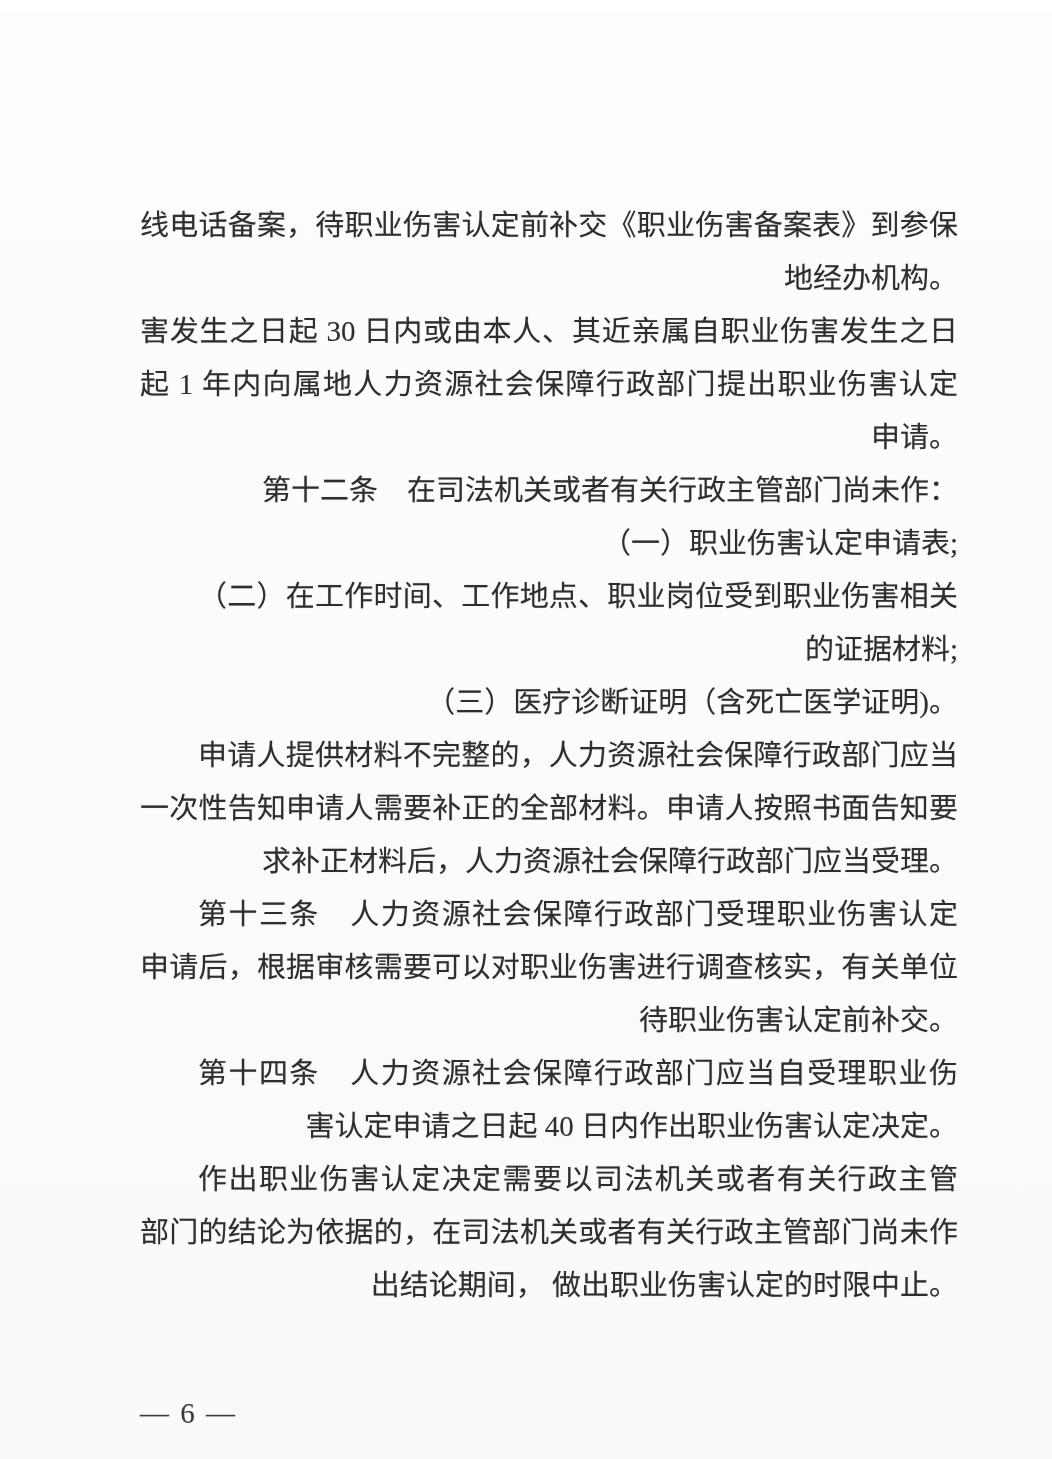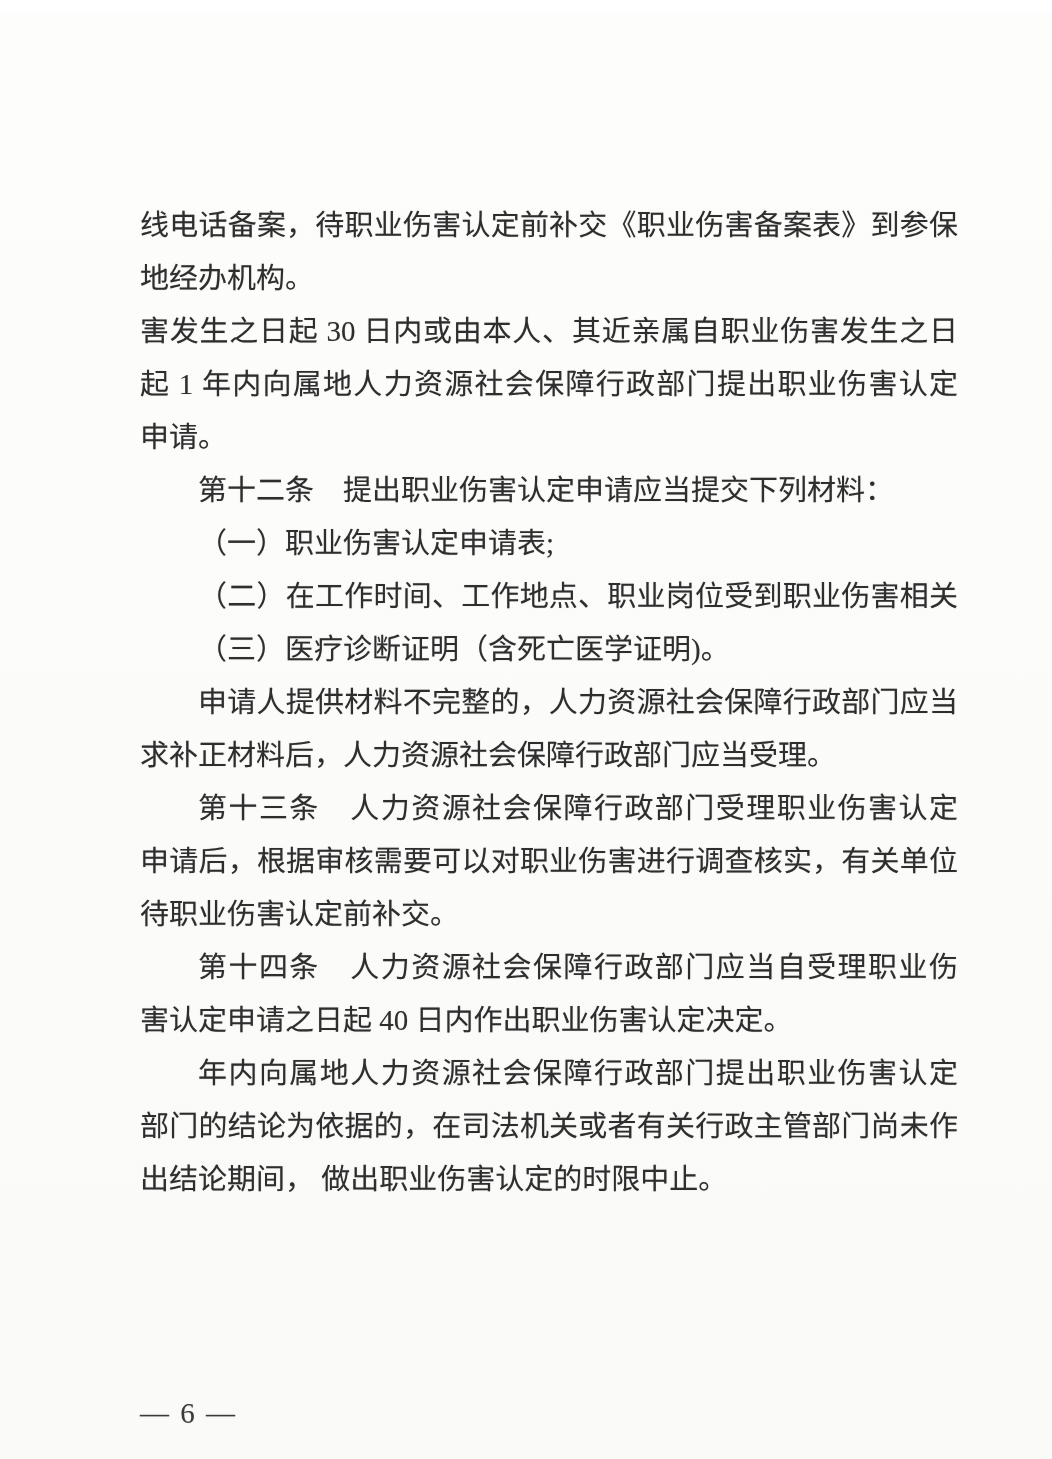--- a/index.html
+++ b/index.html
@@ -26,21 +26,21 @@
     width: 818px;
     color: #2e2e2e;
     text-shadow: 0 0 1px rgba(70, 70, 70, 0.35);
   }
   .line {
     height: 53px;
     line-height: 53px;
     font-size: 29px;
     letter-spacing: 0;
     white-space: pre;
-    text-align: left;
+    text-align: right;
   }
   .line.indent {
     padding-left: 58px;
   }
   .line.fill {
     white-space: normal;
     text-align: justify;
     text-align-last: justify;
     text-justify: inter-character;
   }
@@ -59,29 +59,31 @@
 </head>
 <body>
 
 <div class="page">
   <div class="doc-body">
       <div class="line fill">线电话备案，待职业伤害认定前补交《职业伤害备案表》到参保</div>
       <div class="line">地经办机构。</div>
       <div class="line fill">害发生之日起 30 日内或由本人、其近亲属自职业伤害发生之日</div>
       <div class="line fill">起 1 年内向属地人力资源社会保障行政部门提出职业伤害认定</div>
       <div class="line">申请。</div>
-      <div class="line indent">第十二条　提出职业伤害认定申请应当提交下列材料：</div>
+      <div class="line indent">第十二条　在司法机关或者有关行政主管部门尚未作：</div>
       <div class="line indent">（一）职业伤害认定申请表;</div>
       <div class="line indent fill">（二）在工作时间、工作地点、职业岗位受到职业伤害相关</div>
+      <div class="line">的证据材料;</div>
       <div class="line indent">（三）医疗诊断证明（含死亡医学证明)。</div>
       <div class="line indent fill">申请人提供材料不完整的，人力资源社会保障行政部门应当</div>
+      <div class="line fill">一次性告知申请人需要补正的全部材料。申请人按照书面告知要</div>
       <div class="line">求补正材料后，人力资源社会保障行政部门应当受理。</div>
       <div class="line indent fill">第十三条　人力资源社会保障行政部门受理职业伤害认定</div>
       <div class="line fill">申请后，根据审核需要可以对职业伤害进行调查核实，有关单位</div>
       <div class="line">待职业伤害认定前补交。</div>
       <div class="line indent fill">第十四条　人力资源社会保障行政部门应当自受理职业伤</div>
       <div class="line">害认定申请之日起 40 日内作出职业伤害认定决定。</div>
-      <div class="line indent fill">年内向属地人力资源社会保障行政部门提出职业伤害认定</div>
+      <div class="line indent fill">作出职业伤害认定决定需要以司法机关或者有关行政主管</div>
       <div class="line fill">部门的结论为依据的，在司法机关或者有关行政主管部门尚未作</div>
       <div class="line">出结论期间， 做出职业伤害认定的时限中止。</div>
     </div>
   <div class="page-number">— 6 —</div>
 </div>
 
 </body></html>

